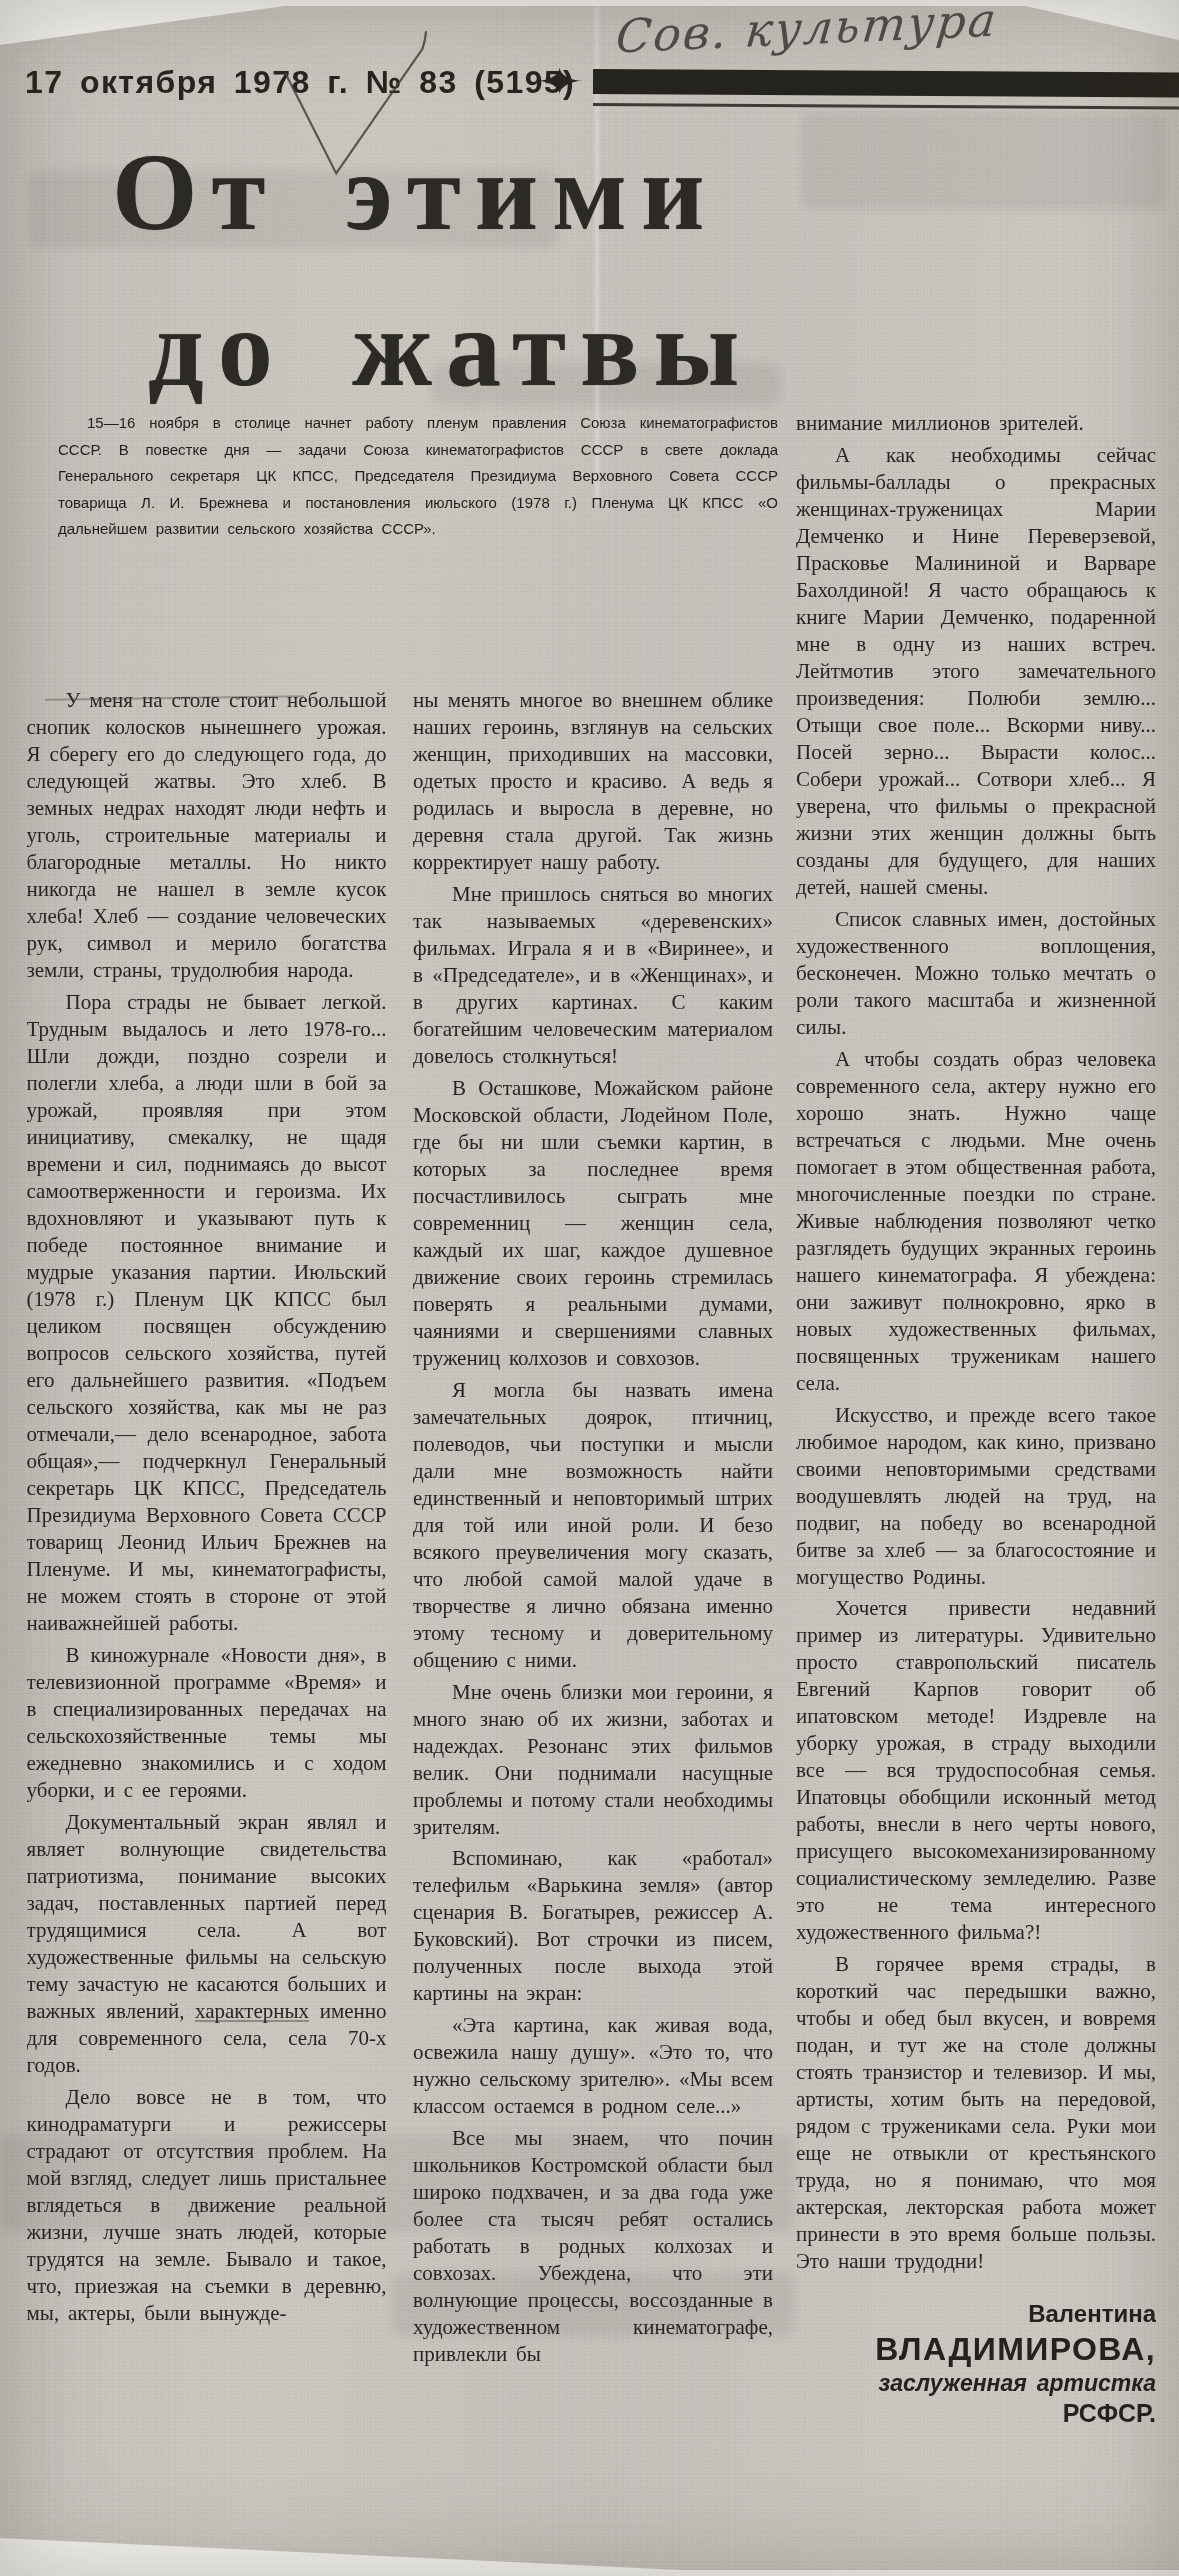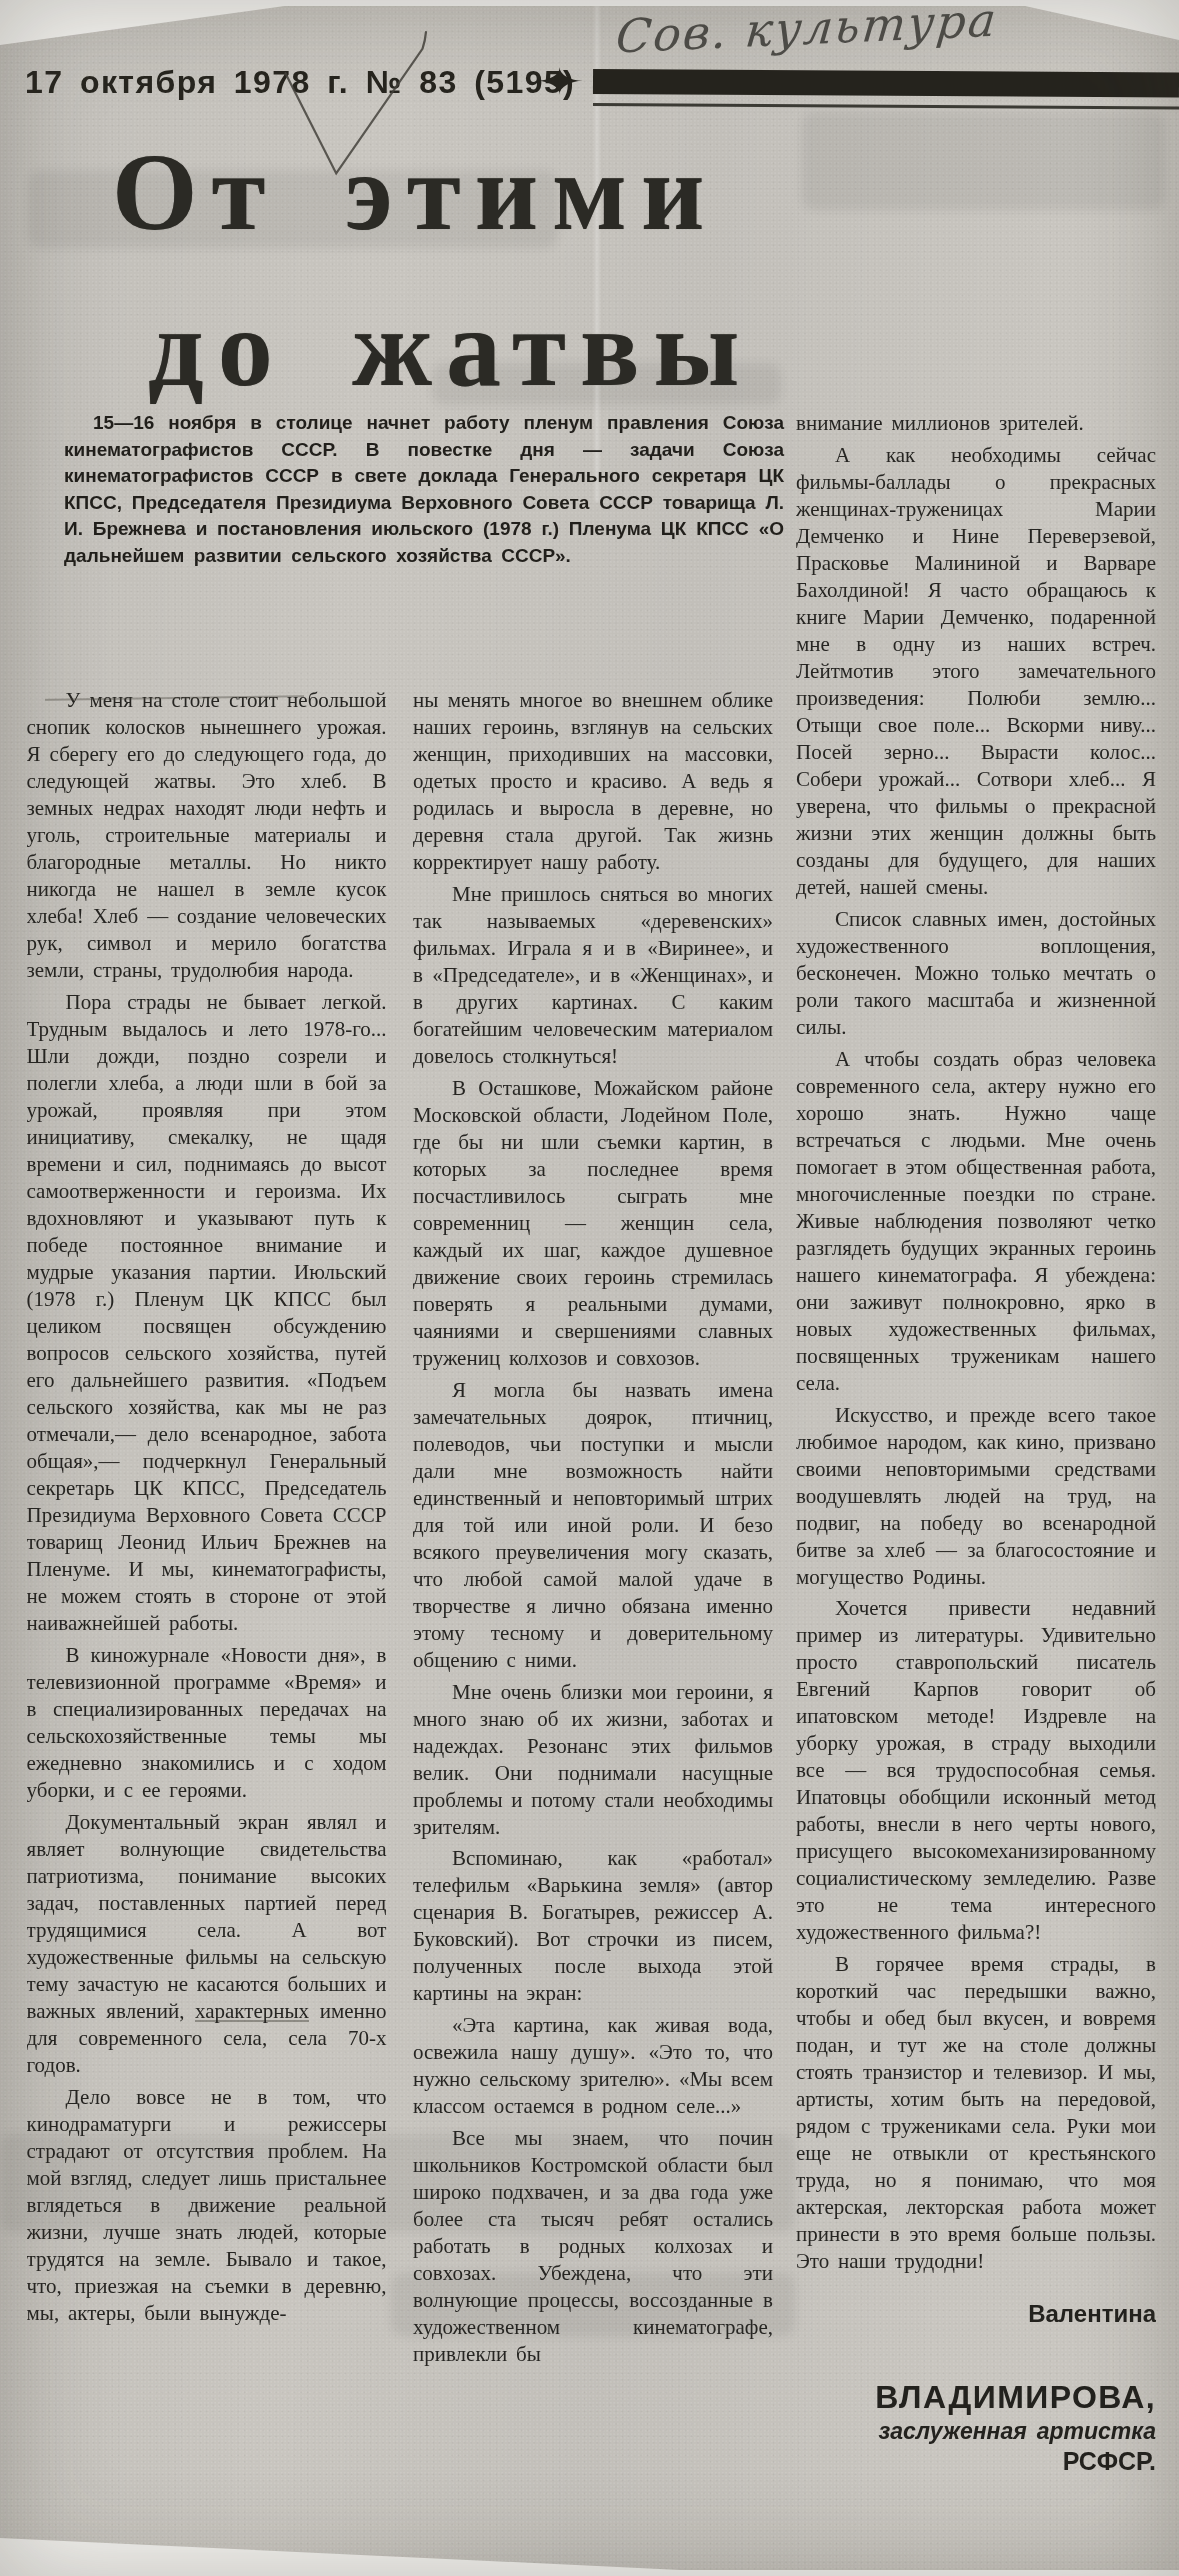--- a/index.html
+++ b/index.html
@@ -47,23 +47,23 @@
   .rule{position:absolute;left:593px;top:103px;width:586px;height:2.8px;background:#3b3a34;transform:rotate(.35deg);transform-origin:left center;z-index:5;}
 
   
   .headline{position:absolute;z-index:5;font-weight:bold;font-size:110px;line-height:1;
     letter-spacing:14px;word-spacing:24px;color:#2b2a25;text-shadow:0 0 0.7px rgba(43,42,37,.6);}
   .headline.l1{left:112px;top:137px;}
   .headline.l2{left:148px;top:293px;}
   .checkmark{position:absolute;left:275px;top:28px;z-index:7;}
 
   
-  .lede{position:absolute;left:64px;top:410px;width:720px;z-index:5;
-    font-family:"Liberation Sans","DejaVu Sans",sans-serif;font-weight:bold;
-    font-size:19px;line-height:26.5px;text-align:justify;word-spacing:4.2px;color:#211f1b;}
+  .lede{position:absolute;left:58px;top:410px;width:720px;z-index:5;
+    font-family:"Liberation Sans","DejaVu Sans",sans-serif;font-weight:normal;
+    font-size:15px;line-height:26.5px;text-align:justify;word-spacing:4.2px;color:#211f1b;}
   .lede p{margin:0;text-indent:29px;}
   .lede p + p{margin-top:2.8px;}
 
   
   .col{position:absolute;z-index:5;width:360px;font-size:21px;line-height:27px;
     text-align:justify;word-spacing:3.5px;overflow:hidden;}
   .col-1{left:26.5px;top:687px;height:1867px;}
   .col-2{left:413px;top:687px;height:1883px;}
   .col-3{left:796px;top:410px;height:2156px;}
   .para{margin:0 0 4.9px 0;text-indent:39px;}
@@ -73,21 +73,21 @@
     background-image:linear-gradient(rgba(68,66,58,.45), rgba(68,66,58,.45));
     background-size:100% 2.1px;background-position:0 97%;background-repeat:no-repeat;
   }
   .pencil-mark{position:absolute;left:45px;top:697px;width:259px;height:2.1px;
     background:rgba(68,66,58,.38);transform:rotate(-.8deg);filter:blur(0.3px);z-index:6;}
 
   
   .signature{margin-top:24px;text-align:right;font-family:"Liberation Sans","DejaVu Sans",sans-serif;
     font-weight:bold;color:#23221e;line-height:1.25;}
   .sig-1{font-size:24px;}
-  .sig-2{font-size:32px;letter-spacing:1.4px;margin-top:48px;}
+  .sig-2{font-size:32px;letter-spacing:1.4px;}
   .sig-3{font-size:23px;font-style:italic;}
   .sig-4{font-size:25px;}
 </style>
 </head>
 <body>
 
 <div class="page">
 
   <div class="smudge" style="left:28px;top:171px;width:530px;height:77px;"></div>
   <div class="smudge" style="left:802px;top:112px;width:363px;height:98px;"></div>

